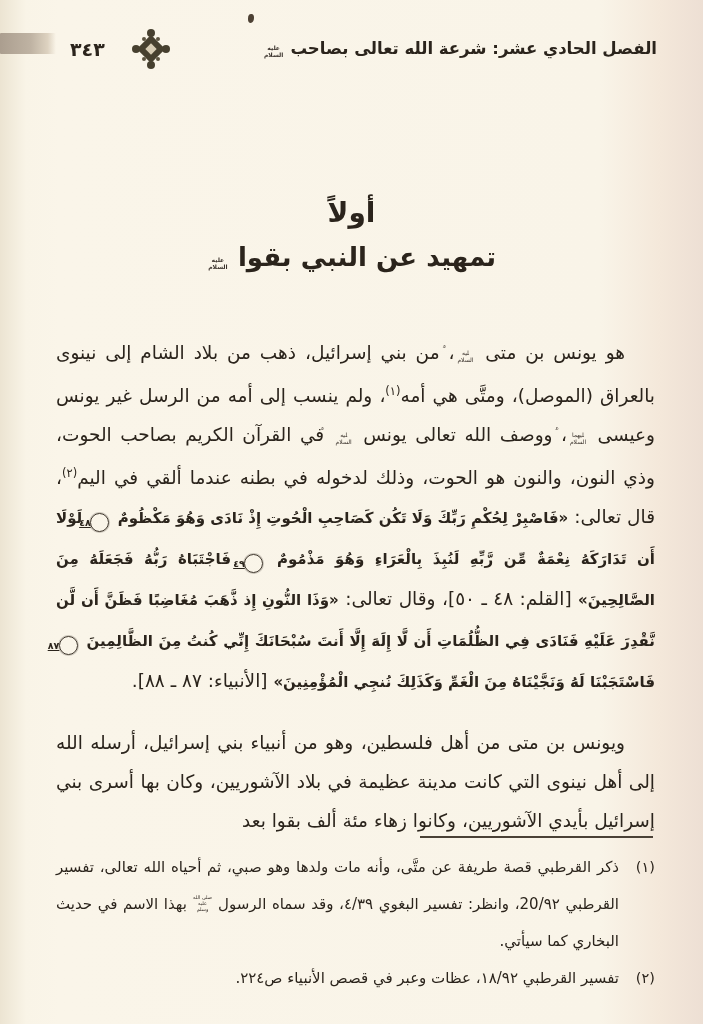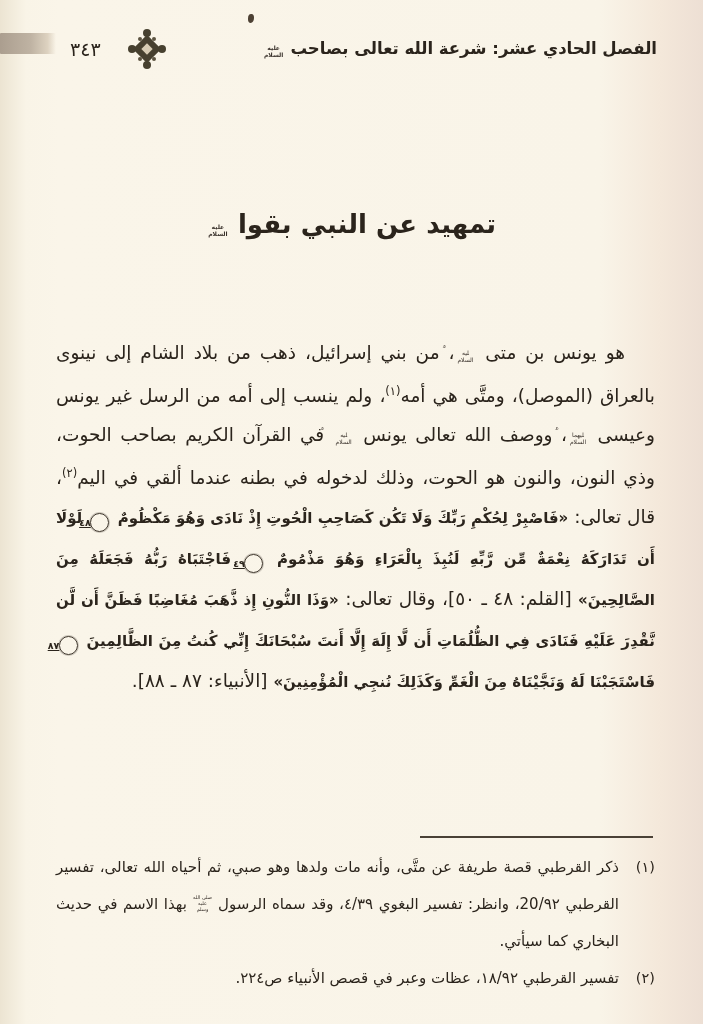--- a/index.html
+++ b/index.html
@@ -12,21 +12,21 @@
   }
   .page{position:absolute;inset:0;}
   
   .scan-smudge{position:absolute;left:0;top:33px;width:56px;height:21px;
     background:linear-gradient(90deg,#ab9e8f,#bfb3a3 55%,#ddd2c0 85%,rgba(221,210,192,0));border-radius:1px;}
   .scan-speck{position:absolute;left:248px;top:14px;width:6px;height:9px;background:#4d4134;border-radius:50% 40% 55% 45%;}
   
   .header{position:absolute;top:30px;right:46px;left:58px;height:38px;display:flex;align-items:center;}
   .chapter-title{font-size:16.5px;font-weight:bold;letter-spacing:.2px;white-space:nowrap;}
   .header-spacer{flex:1;}
-  .page-number{font-size:19px;font-weight:normal;margin-right:26px;margin-left:12px;letter-spacing:2px;}
+  .page-number{font-size:19px;font-weight:bold;margin-right:26px;margin-left:12px;letter-spacing:2px;}
   
   .ornament{position:relative;width:40px;height:42px;flex:none;}
   .ornament .core{position:absolute;left:10px;top:11px;width:20px;height:20px;background:#47402f;transform:rotate(45deg);}
   .ornament .core-inner{position:absolute;left:16px;top:17px;width:8px;height:8px;background:#d8ccb4;transform:rotate(45deg);}
   .ornament::before{content:"";position:absolute;left:16px;top:1px;width:8px;height:8px;border-radius:50%;
     background:#47402f;box-shadow:0 32px 0 0 #47402f;}
   .ornament::after{content:"";position:absolute;left:1px;top:17px;width:8px;height:8px;border-radius:50%;
     background:#47402f;box-shadow:30px 0 0 0 #47402f, 8px -10px 0 -2px #5c5340, 8px 10px 0 -2px #5c5340, 22px -10px 0 -2px #5c5340, 22px 10px 0 -2px #5c5340;}
   
   .section-title{position:absolute;top:196px;left:0;right:0;text-align:center;}
@@ -63,25 +63,27 @@
     <div class="chapter-title"><span class="seg-text">الفصل الحادي عشر: شرعة الله تعالى بصاحب </span><span class="seg-salam">عليه السلام</span></div>
     <div class="header-spacer"></div>
     <div class="ornament">
       <div class="core"></div>
       <div class="core-inner"></div>
     </div>
     <div class="page-number">٣٤٣</div>
   </div>
 
   <div class="section-title">
+    <div class="title-first">أولاً</div>
     <div class="title-second"><span class="seg-text">تمهيد عن النبي بقوا </span><span class="seg-salam">عليه السلام</span></div>
   </div>
 
   <div class="body-text">
     <p class="para"><span class="seg-text">هو يونس بن متى </span><span class="seg-salam">عليه السلام</span><span class="seg-text">، من بني إسرائيل، ذهب من بلاد الشام إلى نينوى بالعراق (الموصل)، ومتَّى هي أمه</span><span class="seg-sup">(١)</span><span class="seg-text">، ولم ينسب إلى أمه من الرسل غير يونس وعيسى </span><span class="seg-salam">عليهما السلام</span><span class="seg-text">، ووصف الله تعالى يونس </span><span class="seg-salam">عليه السلام</span><span class="seg-text"> في القرآن الكريم بصاحب الحوت، وذي النون، والنون هو الحوت، وذلك لدخوله في بطنه عندما ألقي في اليم</span><span class="seg-sup">(٢)</span><span class="seg-text">، قال تعالى: </span><span class="seg-quran">«فَاصْبِرْ لِحُكْمِ رَبِّكَ وَلَا تَكُن كَصَاحِبِ الْحُوتِ إِذْ نَادَى وَهُوَ مَكْظُومٌ </span><span class="seg-ayah">٤٨</span><span class="seg-quran"> لَوْلَا أَن تَدَارَكَهُ نِعْمَةٌ مِّن رَّبِّهِ لَنُبِذَ بِالْعَرَاءِ وَهُوَ مَذْمُومٌ </span><span class="seg-ayah">٤٩</span><span class="seg-quran"> فَاجْتَبَاهُ رَبُّهُ فَجَعَلَهُ مِنَ الصَّالِحِينَ»</span><span class="seg-text"> [القلم: ٤٨ ـ ٥٠]، وقال تعالى: </span><span class="seg-quran">«وَذَا النُّونِ إِذ ذَّهَبَ مُغَاضِبًا فَظَنَّ أَن لَّن نَّقْدِرَ عَلَيْهِ فَنَادَى فِي الظُّلُمَاتِ أَن لَّا إِلَهَ إِلَّا أَنتَ سُبْحَانَكَ إِنِّي كُنتُ مِنَ الظَّالِمِينَ </span><span class="seg-ayah">٨٧</span><span class="seg-quran"> فَاسْتَجَبْنَا لَهُ وَنَجَّيْنَاهُ مِنَ الْغَمِّ وَكَذَلِكَ نُنجِي الْمُؤْمِنِينَ»</span><span class="seg-text"> [الأنبياء: ٨٧ ـ ٨٨].</span></p>
+    <p class="para"><span class="seg-text">ويونس بن متى من أهل فلسطين، وهو من أنبياء بني إسرائيل، أرسله الله إلى أهل نينوى التي كانت مدينة عظيمة في بلاد الآشوريين، وكان بها أسرى بني إسرائيل بأيدي الآشوريين، وكانوا زهاء مئة ألف بقوا بعد</span></p>
   </div>
 
   <div class="fn-divider"></div>
 
   <div class="footnotes">
     <div class="footnote">
       <span class="fn-marker">(١)</span>
       <span class="fn-text"><span class="seg-text">ذكر القرطبي قصة طريفة عن متَّى، وأنه مات ولدها وهو صبي، ثم أحياه الله تعالى، تفسير القرطبي 20/٩٢، وانظر: تفسير البغوي ٤/٣٩، وقد سماه الرسول </span><span class="seg-salam">صلى الله عليه وسلم</span><span class="seg-text"> بهذا الاسم في حديث البخاري كما سيأتي.</span></span>
     </div>
     <div class="footnote">

